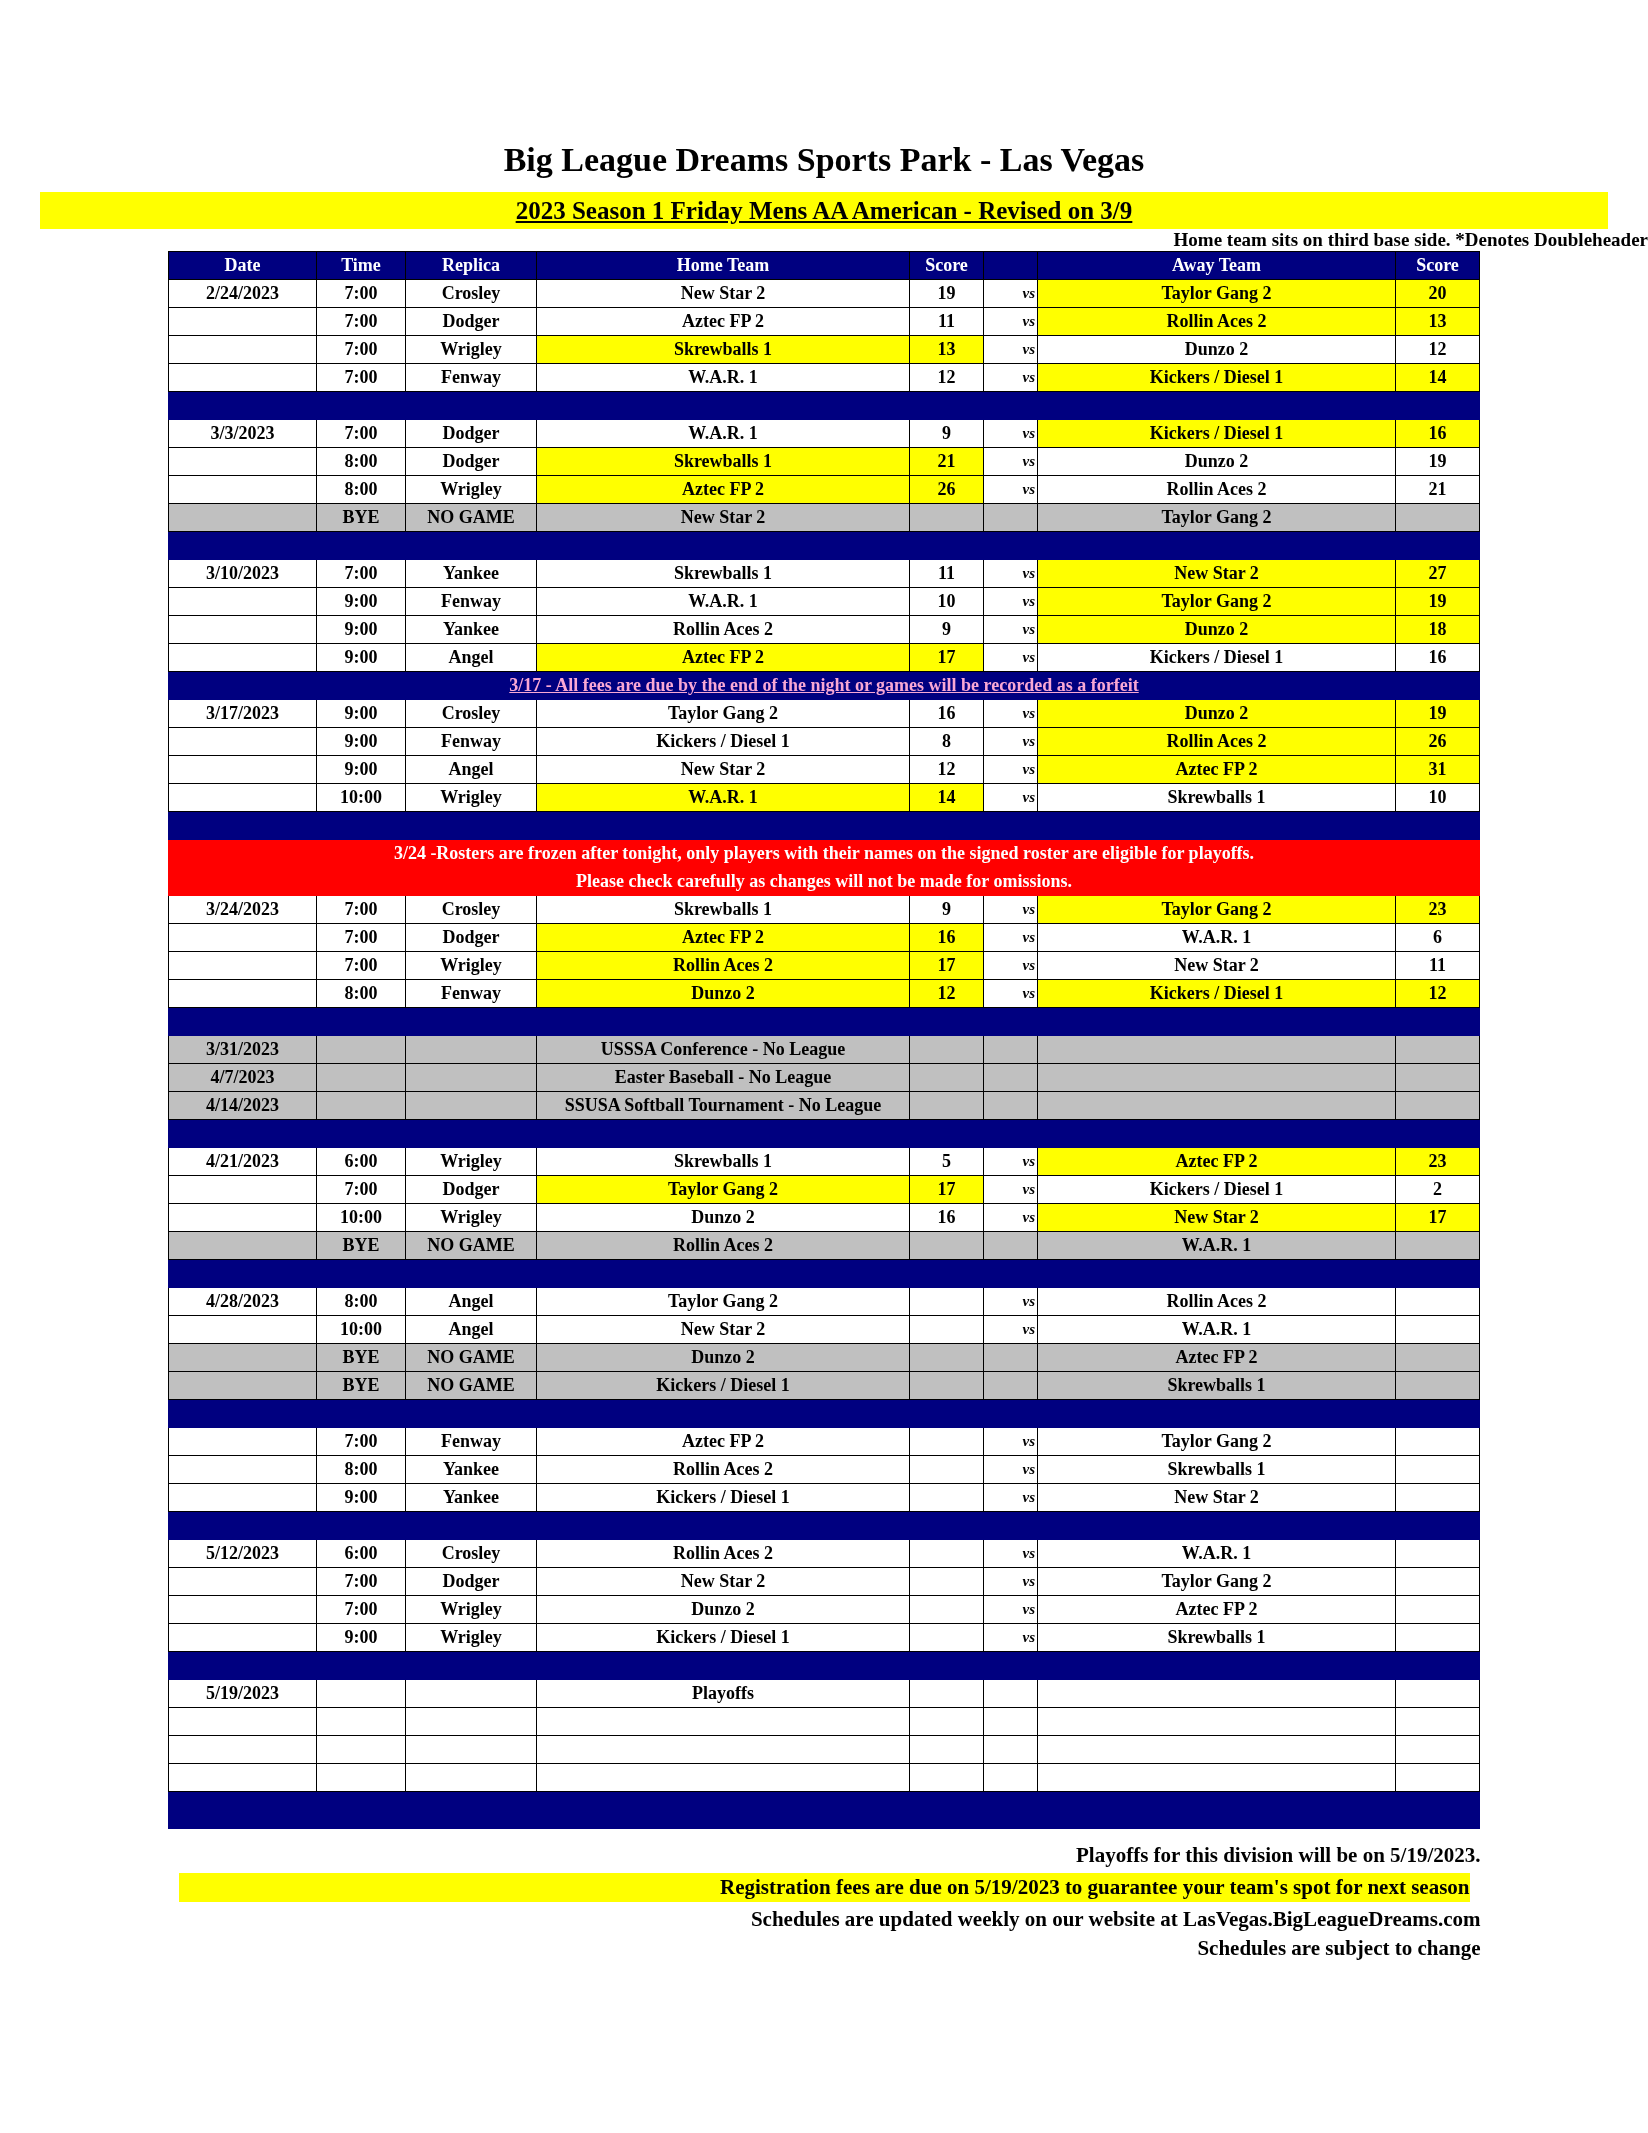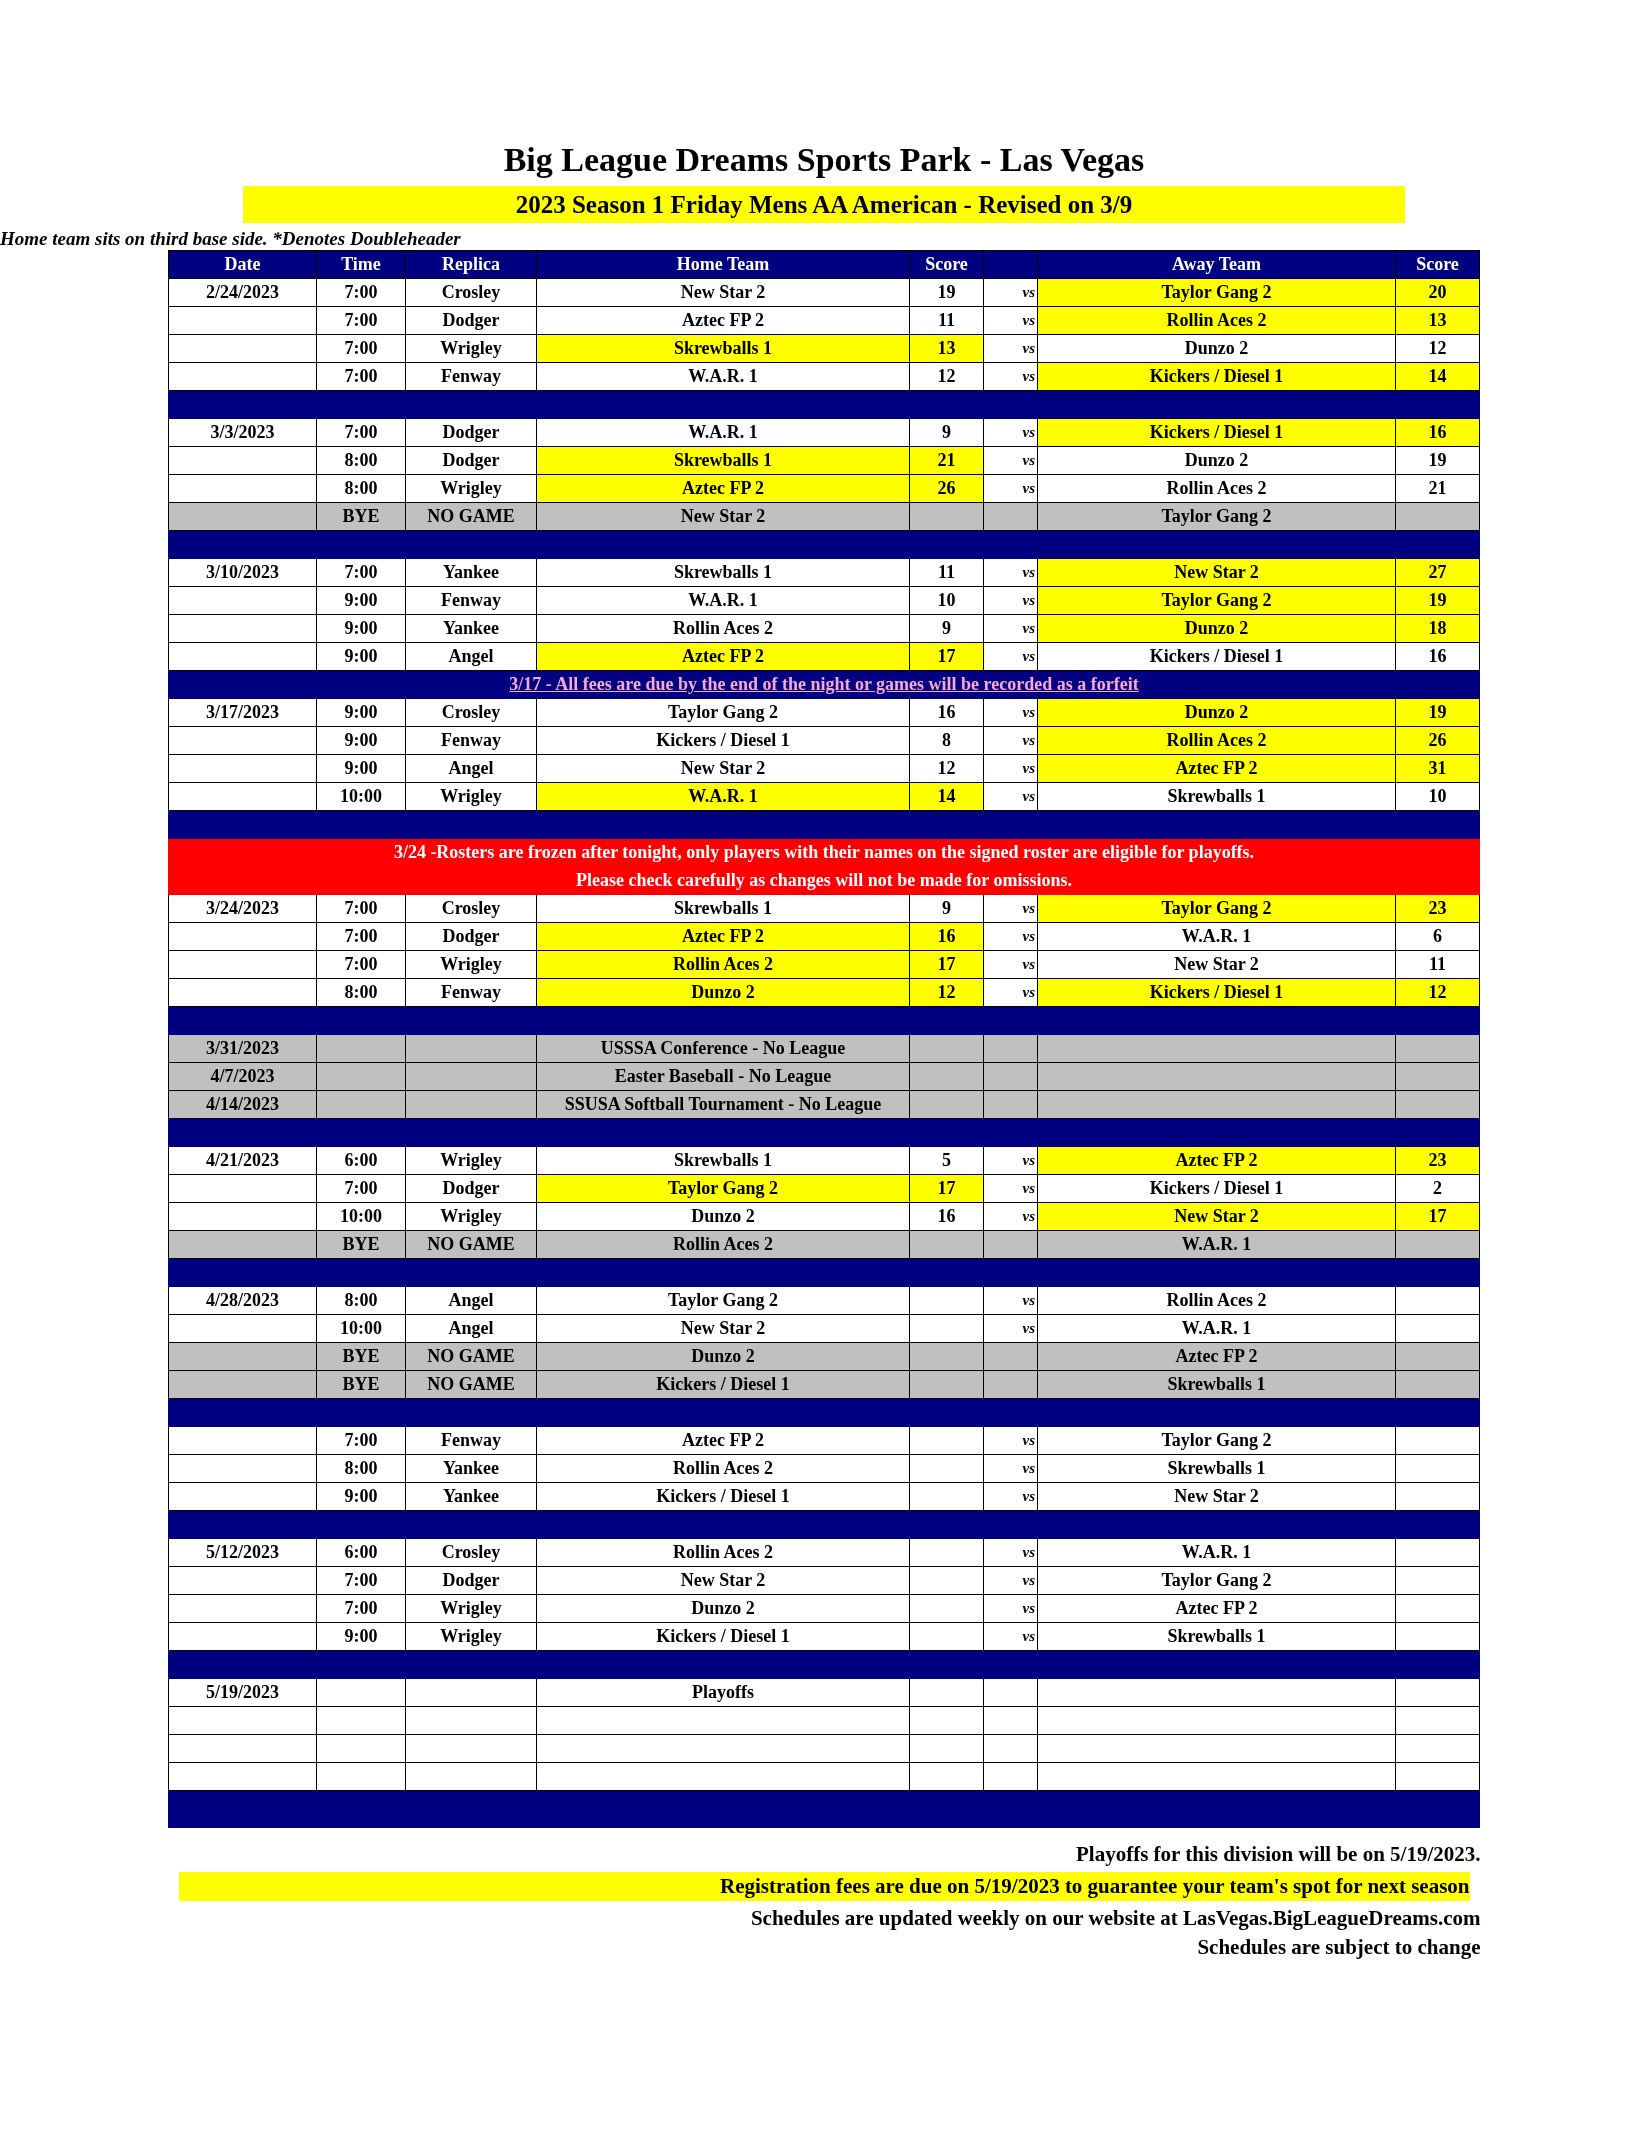--- a/index.html
+++ b/index.html
@@ -17,35 +17,34 @@
     font-family:"Liberation Serif","DejaVu Serif",serif;
   }
   .page{padding-top:140px;}
   .title{
     text-align:center;
     font-size:34px;
     font-weight:700;
     line-height:40px;
   }
   .banner{
-    width:1162px;
-    margin:6px auto 0;
+    width:1568px;
+    margin:12px auto 0;
     background:var(--yellow);
     text-align:center;
     font-weight:700;
     font-size:25px;
     line-height:37px;
     height:37px;
+    text-decoration:underline;
   }
   .note{
-    text-align:left;
+    text-align:right;
     font-weight:700;
-    font-style:italic;
     font-size:19px;
-    margin-top:5px;
   }
   table.schedule{
     margin:0 auto 0;
     border-collapse:collapse;
     table-layout:fixed;
   }
   .schedule th,.schedule td{
     border:1px solid #000;
     font-weight:700;
     font-size:18px;

